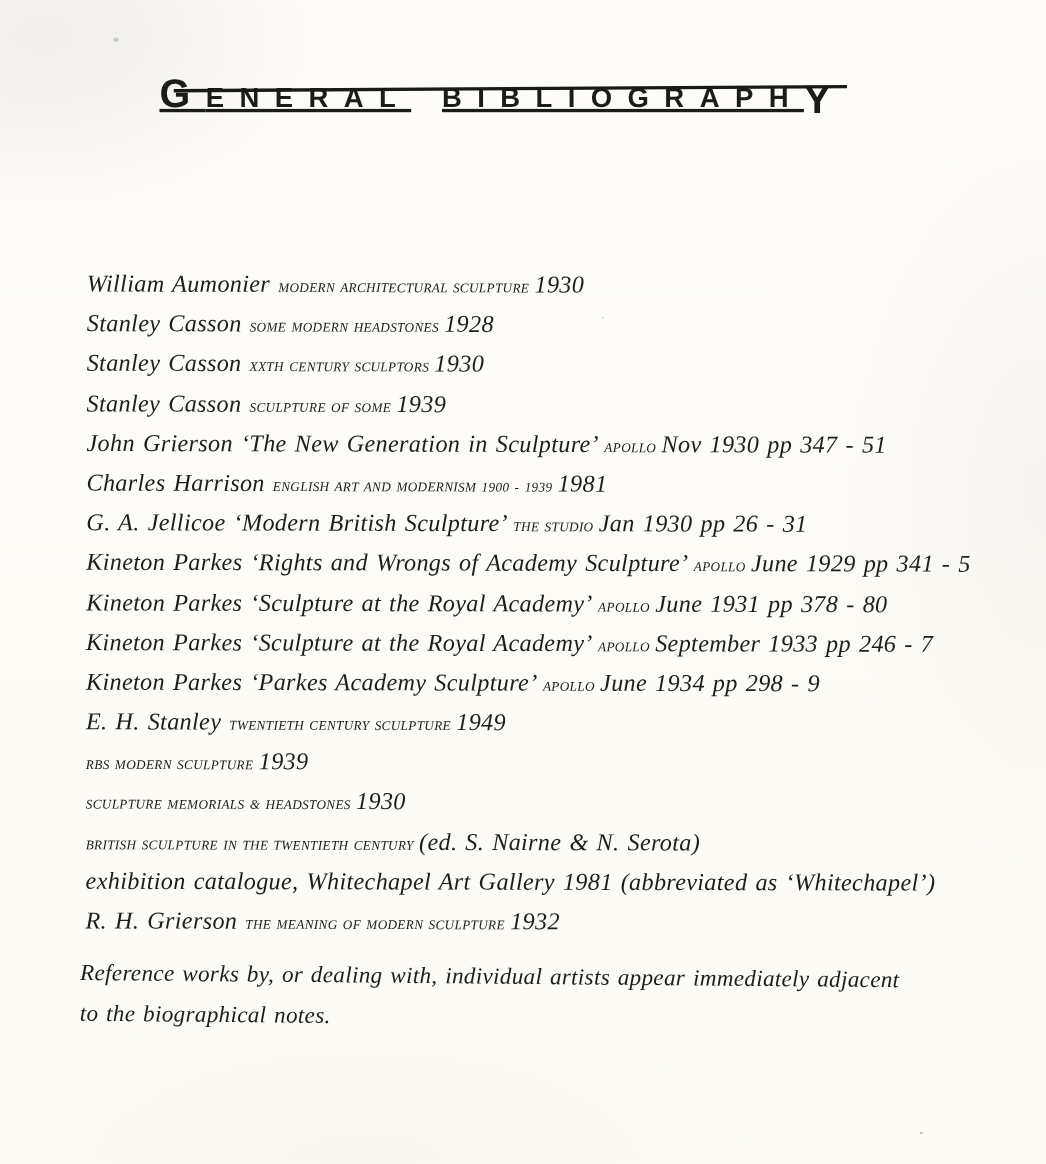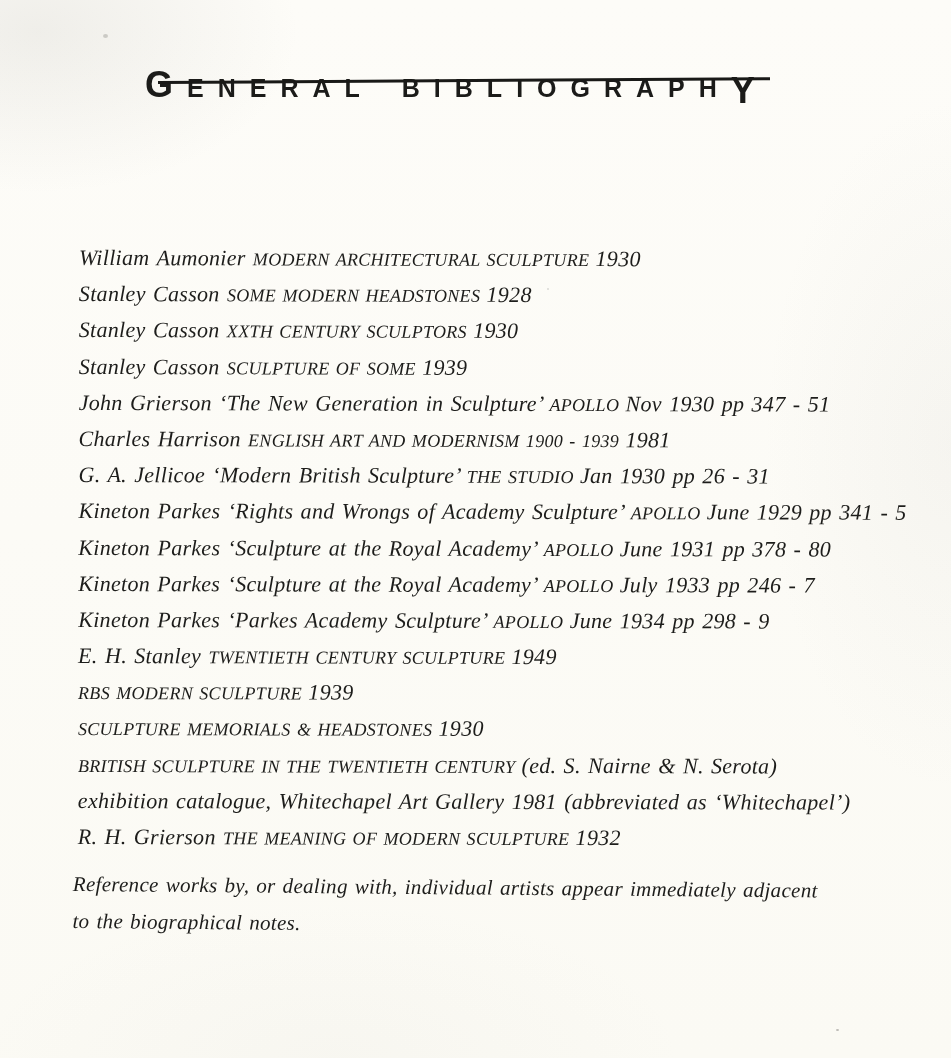--- a/index.html
+++ b/index.html
@@ -17,41 +17,42 @@
       radial-gradient(500px 220px at 35% 100%, rgba(200,198,190,0.07), rgba(200,198,190,0) 70%),
       linear-gradient(#fdfcf8,#fbfaf4);
   }
   
   .title{
     position:absolute;left:145px;top:44px;
     line-height:40px;white-space:nowrap;
     font-family:"Liberation Sans",sans-serif;
     color:#1b1b19;
     letter-spacing:14px;
+    text-decoration:underline;
   }
   .t-big{font-size:36px;}
   .t-small{font-size:25px;}
   .word2{margin-left:28px;}
   .t-final{display:inline-block;transform:translateY(6px);}
   .title-rule{
     position:absolute;left:158px;top:81px;width:612px;height:2.5px;
     background:#191917;transform:rotate(-0.35deg);transform-origin:left center;
   }
   
   .bib-list{
     position:absolute;left:79px;top:240px;
     color:#1d1d1b;
     transform:rotate(0.12deg);transform-origin:left top;
   }
   .bib-entry{
     height:36.2px;line-height:36.2px;white-space:nowrap;
     font-style:italic;letter-spacing:0.3px;word-spacing:1.5px;
   }
   .seg-n{font-size:22px;}
-  .seg-c{font-size:18px;}
+  .seg-c{font-size:12px;}
   
   .note{
     position:absolute;left:73px;top:866px;
     font-style:italic;font-size:21px;line-height:37px;
     color:#1d1d1b;white-space:nowrap;
     letter-spacing:0.3px;word-spacing:1.5px;
     transform:rotate(0.5deg);transform-origin:left top;
   }
   
   .speck{position:absolute;border-radius:50%;}
@@ -71,21 +72,21 @@
   <div class="bib-list" id="bib-list">
       <div class="bib-entry"><span class="seg-n">William Aumonier </span><span class="seg-c">MODERN ARCHITECTURAL SCULPTURE </span><span class="seg-n">1930</span></div>
       <div class="bib-entry"><span class="seg-n">Stanley Casson </span><span class="seg-c">SOME MODERN HEADSTONES </span><span class="seg-n">1928</span></div>
       <div class="bib-entry"><span class="seg-n">Stanley Casson </span><span class="seg-c">XXTH CENTURY SCULPTORS </span><span class="seg-n">1930</span></div>
       <div class="bib-entry"><span class="seg-n">Stanley Casson </span><span class="seg-c">SCULPTURE OF SOME </span><span class="seg-n">1939</span></div>
       <div class="bib-entry"><span class="seg-n">John Grierson ‘The New Generation in Sculpture’ </span><span class="seg-c">APOLLO </span><span class="seg-n">Nov 1930 pp 347 - 51</span></div>
       <div class="bib-entry"><span class="seg-n">Charles Harrison </span><span class="seg-c">ENGLISH ART AND MODERNISM 1900 - 1939 </span><span class="seg-n">1981</span></div>
       <div class="bib-entry"><span class="seg-n">G. A. Jellicoe ‘Modern British Sculpture’ </span><span class="seg-c">THE STUDIO </span><span class="seg-n">Jan 1930 pp 26 - 31</span></div>
       <div class="bib-entry"><span class="seg-n">Kineton Parkes ‘Rights and Wrongs of Academy Sculpture’ </span><span class="seg-c">APOLLO </span><span class="seg-n">June 1929 pp 341 - 5</span></div>
       <div class="bib-entry"><span class="seg-n">Kineton Parkes ‘Sculpture at the Royal Academy’ </span><span class="seg-c">APOLLO </span><span class="seg-n">June 1931 pp 378 - 80</span></div>
-      <div class="bib-entry"><span class="seg-n">Kineton Parkes ‘Sculpture at the Royal Academy’ </span><span class="seg-c">APOLLO </span><span class="seg-n">July 1933 pp 246 - 7</span></div>
+      <div class="bib-entry"><span class="seg-n">Kineton Parkes ‘Sculpture at the Royal Academy’ </span><span class="seg-c">APOLLO </span><span class="seg-n">September 1933 pp 246 - 7</span></div>
       <div class="bib-entry"><span class="seg-n">Kineton Parkes ‘Parkes Academy Sculpture’ </span><span class="seg-c">APOLLO </span><span class="seg-n">June 1934 pp 298 - 9</span></div>
       <div class="bib-entry"><span class="seg-n">E. H. Stanley </span><span class="seg-c">TWENTIETH CENTURY SCULPTURE </span><span class="seg-n">1949</span></div>
       <div class="bib-entry"><span class="seg-c">RBS MODERN SCULPTURE </span><span class="seg-n">1939</span></div>
       <div class="bib-entry"><span class="seg-c">SCULPTURE MEMORIALS &amp; HEADSTONES </span><span class="seg-n">1930</span></div>
       <div class="bib-entry"><span class="seg-c">BRITISH SCULPTURE IN THE TWENTIETH CENTURY </span><span class="seg-n">(ed. S. Nairne &amp; N. Serota)</span></div>
       <div class="bib-entry"><span class="seg-n">exhibition catalogue, Whitechapel Art Gallery 1981 (abbreviated as ‘Whitechapel’)</span></div>
       <div class="bib-entry"><span class="seg-n">R. H. Grierson </span><span class="seg-c">THE MEANING OF MODERN SCULPTURE </span><span class="seg-n">1932</span></div>
     </div>
 
   <div class="note">

